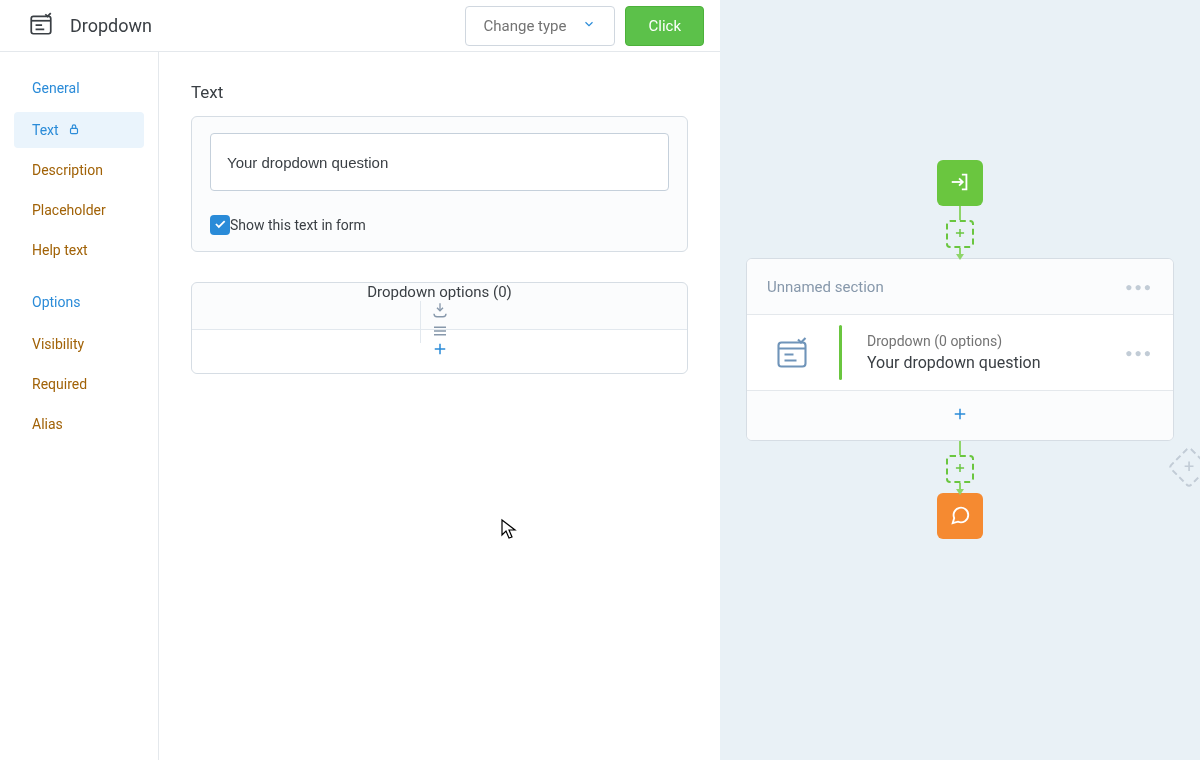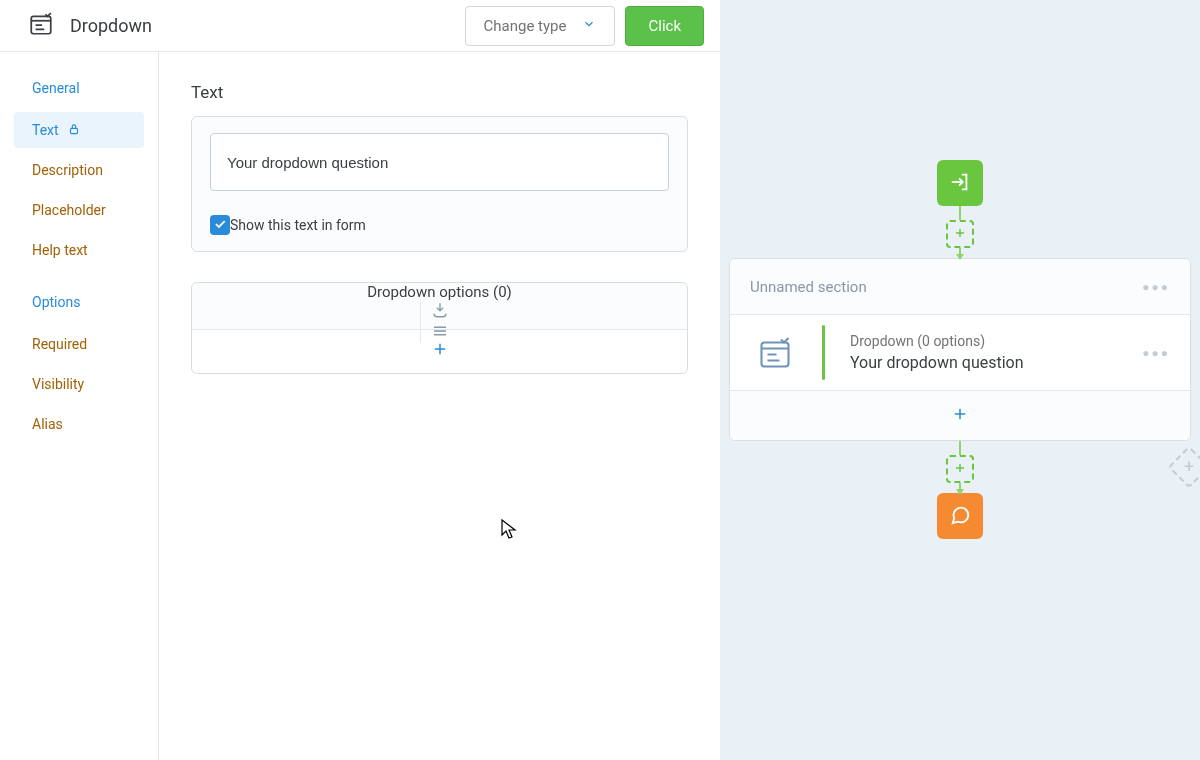--- a/index.html
+++ b/index.html
@@ -40,21 +40,21 @@
   .preview { width: 480px; height: 100%; background: #e9f1f6; position: relative; }
   .flow { position: absolute; left: 50%; top: 160px; transform: translateX(-50%); display: flex; flex-direction: column; align-items: center; }
   .flow-node { width: 46px; height: 46px; border-radius: 6px; display: flex; align-items: center; justify-content: center; }
   .node-green { background: #6ac63f; }
   .node-orange { background: #f58a31; }
   .vline-solid { width: 2px; height: 14px; background: #8fd56a; }
   .vline-arrow { width: 2px; height: 10px; background: #8fd56a; position:relative; }
   .vline-arrow::after { content:''; position:absolute; bottom:-2px; left:-3px; border-left:4px solid transparent; border-right:4px solid transparent; border-top:6px solid #8fd56a; }
   .add-dot { width: 28px; height: 28px; border: 2px dashed #6ac63f; border-radius: 4px; display: flex; align-items: center; justify-content: center; cursor: pointer; background:#fff0; }
   .add-dot svg { stroke: #6ac63f; }
-  .section-card { width: 462px; border: 1px solid #d6dde4; border-radius: 6px; background: #fff; overflow: hidden; }
+  .section-card { width: 428px; border: 1px solid #d6dde4; border-radius: 6px; background: #fff; overflow: hidden; }
   .section-head { height: 56px; display: flex; align-items: center; padding: 0 20px; color: #8798ab; font-size: 15px; background:#fbfcfd; border-bottom:1px solid #e4e8ec;}
   .section-head .dots, .q-card .dots { margin-left: auto; color: #c2ccd6; cursor:pointer; letter-spacing:2px; font-size:12px; }
   .q-card { display: flex; align-items: center; padding: 18px 20px; gap: 20px; position:relative; }
   .q-card .accent { position:absolute; left:92px; top:10px; bottom:10px; width:3px; background:#6ac63f; border-radius:2px; }
   .q-icon { width: 50px; display:flex; align-items:center; justify-content:center; }
   .q-icon svg { stroke:#6f94b9; }
   .q-text { flex:1; padding-left:30px;}
   .q-text .meta { color: #737373; font-size: 14px; margin-bottom: 4px; }
   .q-text .label { color: #3a3f44; font-size: 16px; }
   .section-add { height: 50px; display:flex; align-items:center; justify-content:center; border-top:1px solid #e4e8ec; cursor:pointer; background:#fbfcfd;}
@@ -114,24 +114,24 @@
         </div>
         <div class="side-item">
           <span>Placeholder</span>
         </div>
         <div class="side-item">
           <span>Help text</span>
         </div>
         <div class="gap"></div>
         <div class="side-section">Options</div>
         <div class="side-item">
+          <span>Visibility</span>
+        </div>
+        <div class="side-item">
           <span>Required</span>
-        </div>
-        <div class="side-item">
-          <span>Visibility</span>
         </div>
         <div class="side-item">
           <span>Alias</span>
         </div>
       </div>
 
       <div class="main">
         <div class="section-label">Text</div>
         <div class="card">
           <div class="inner">

